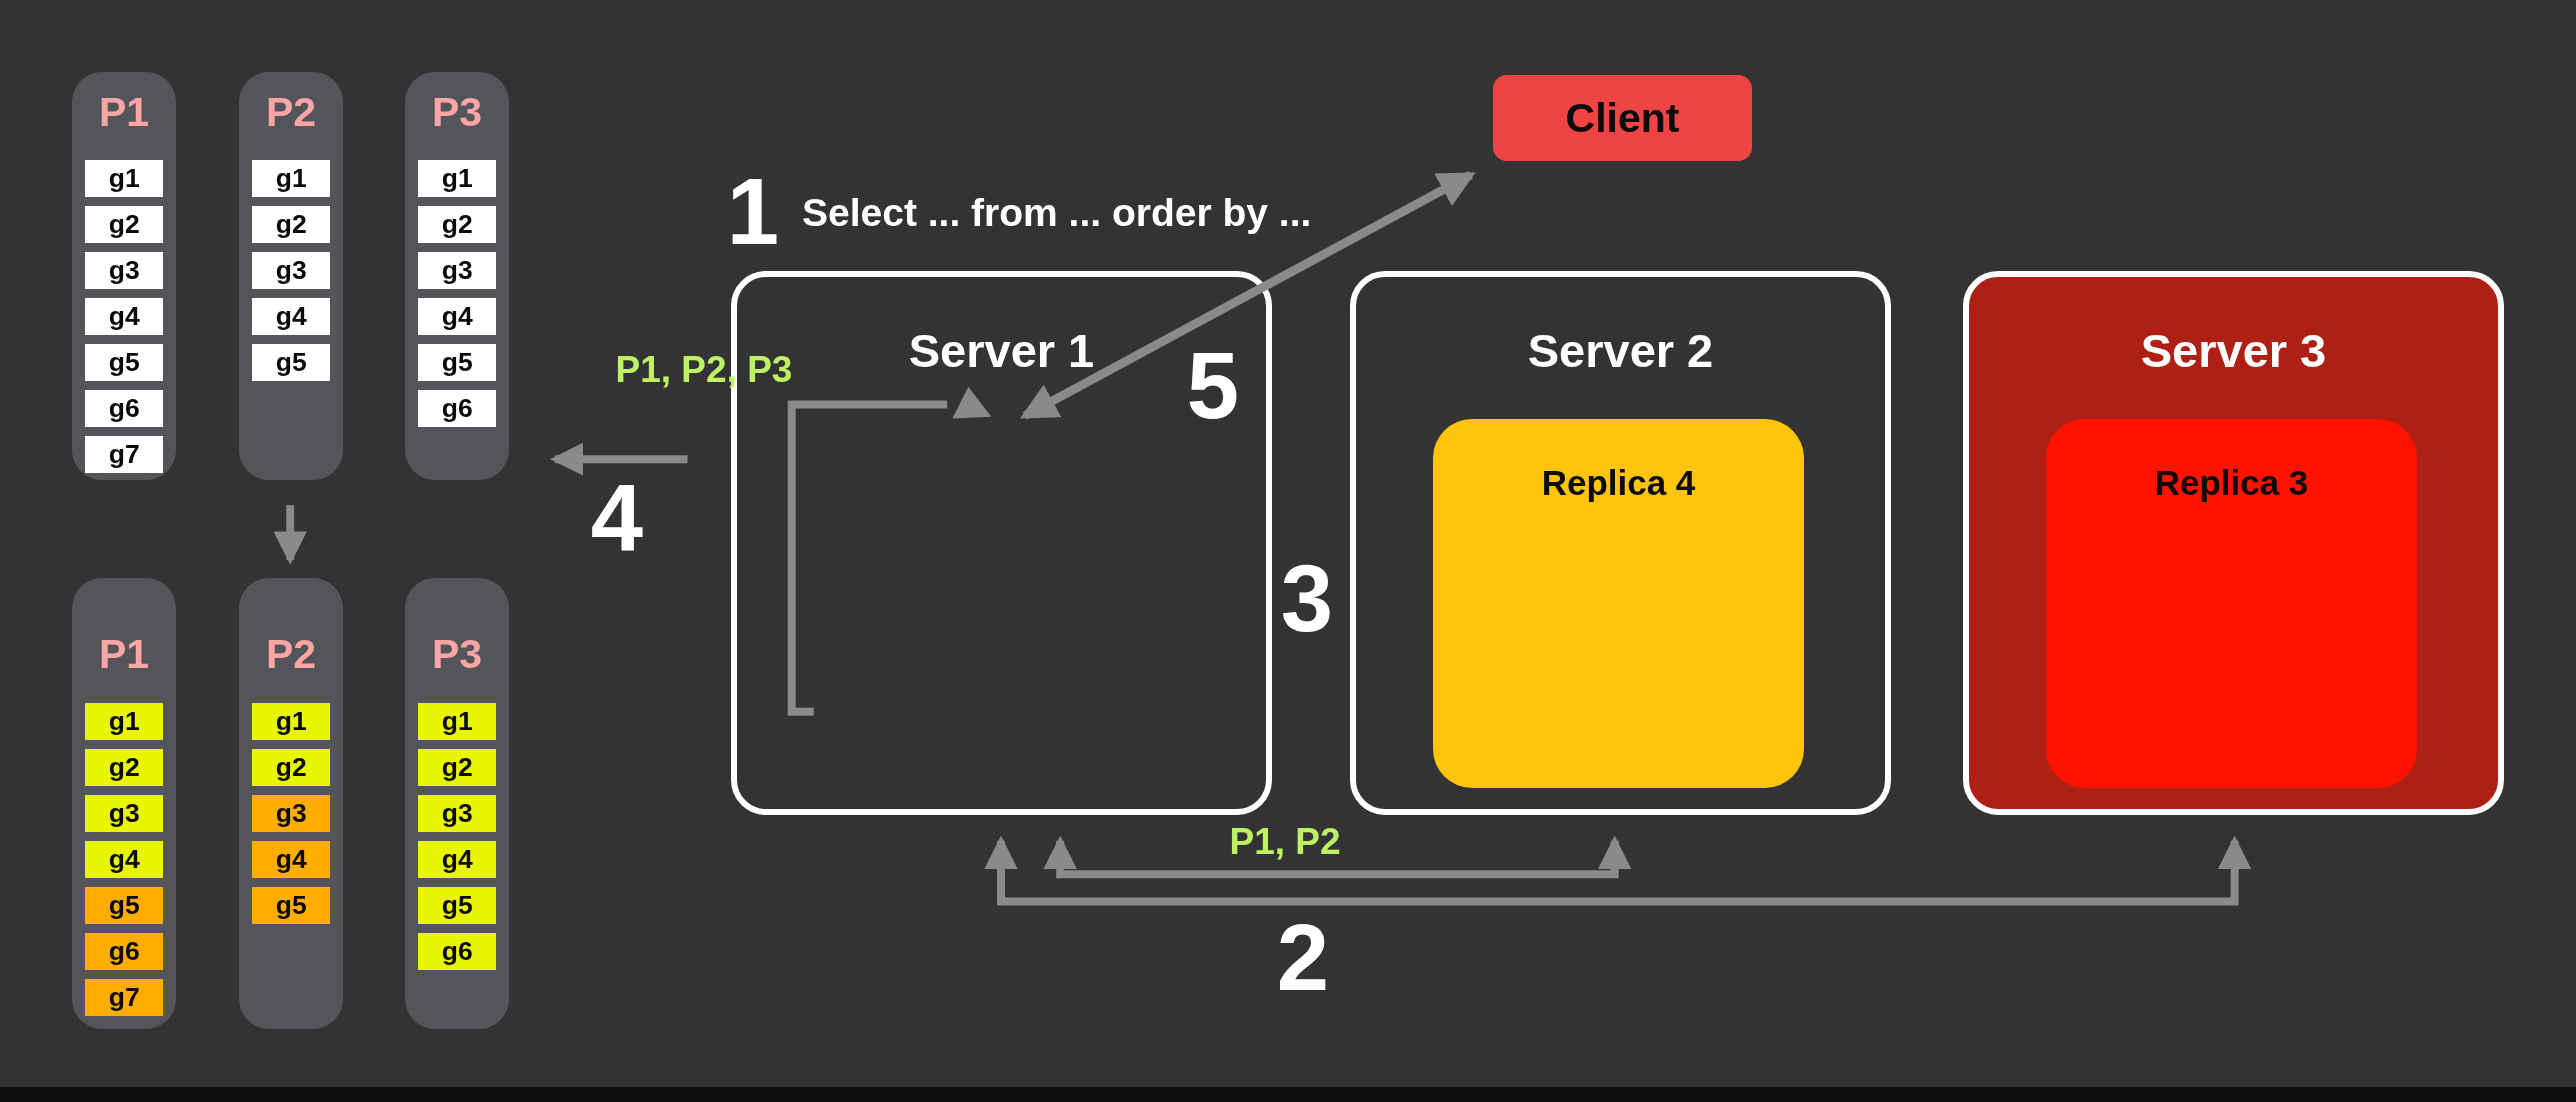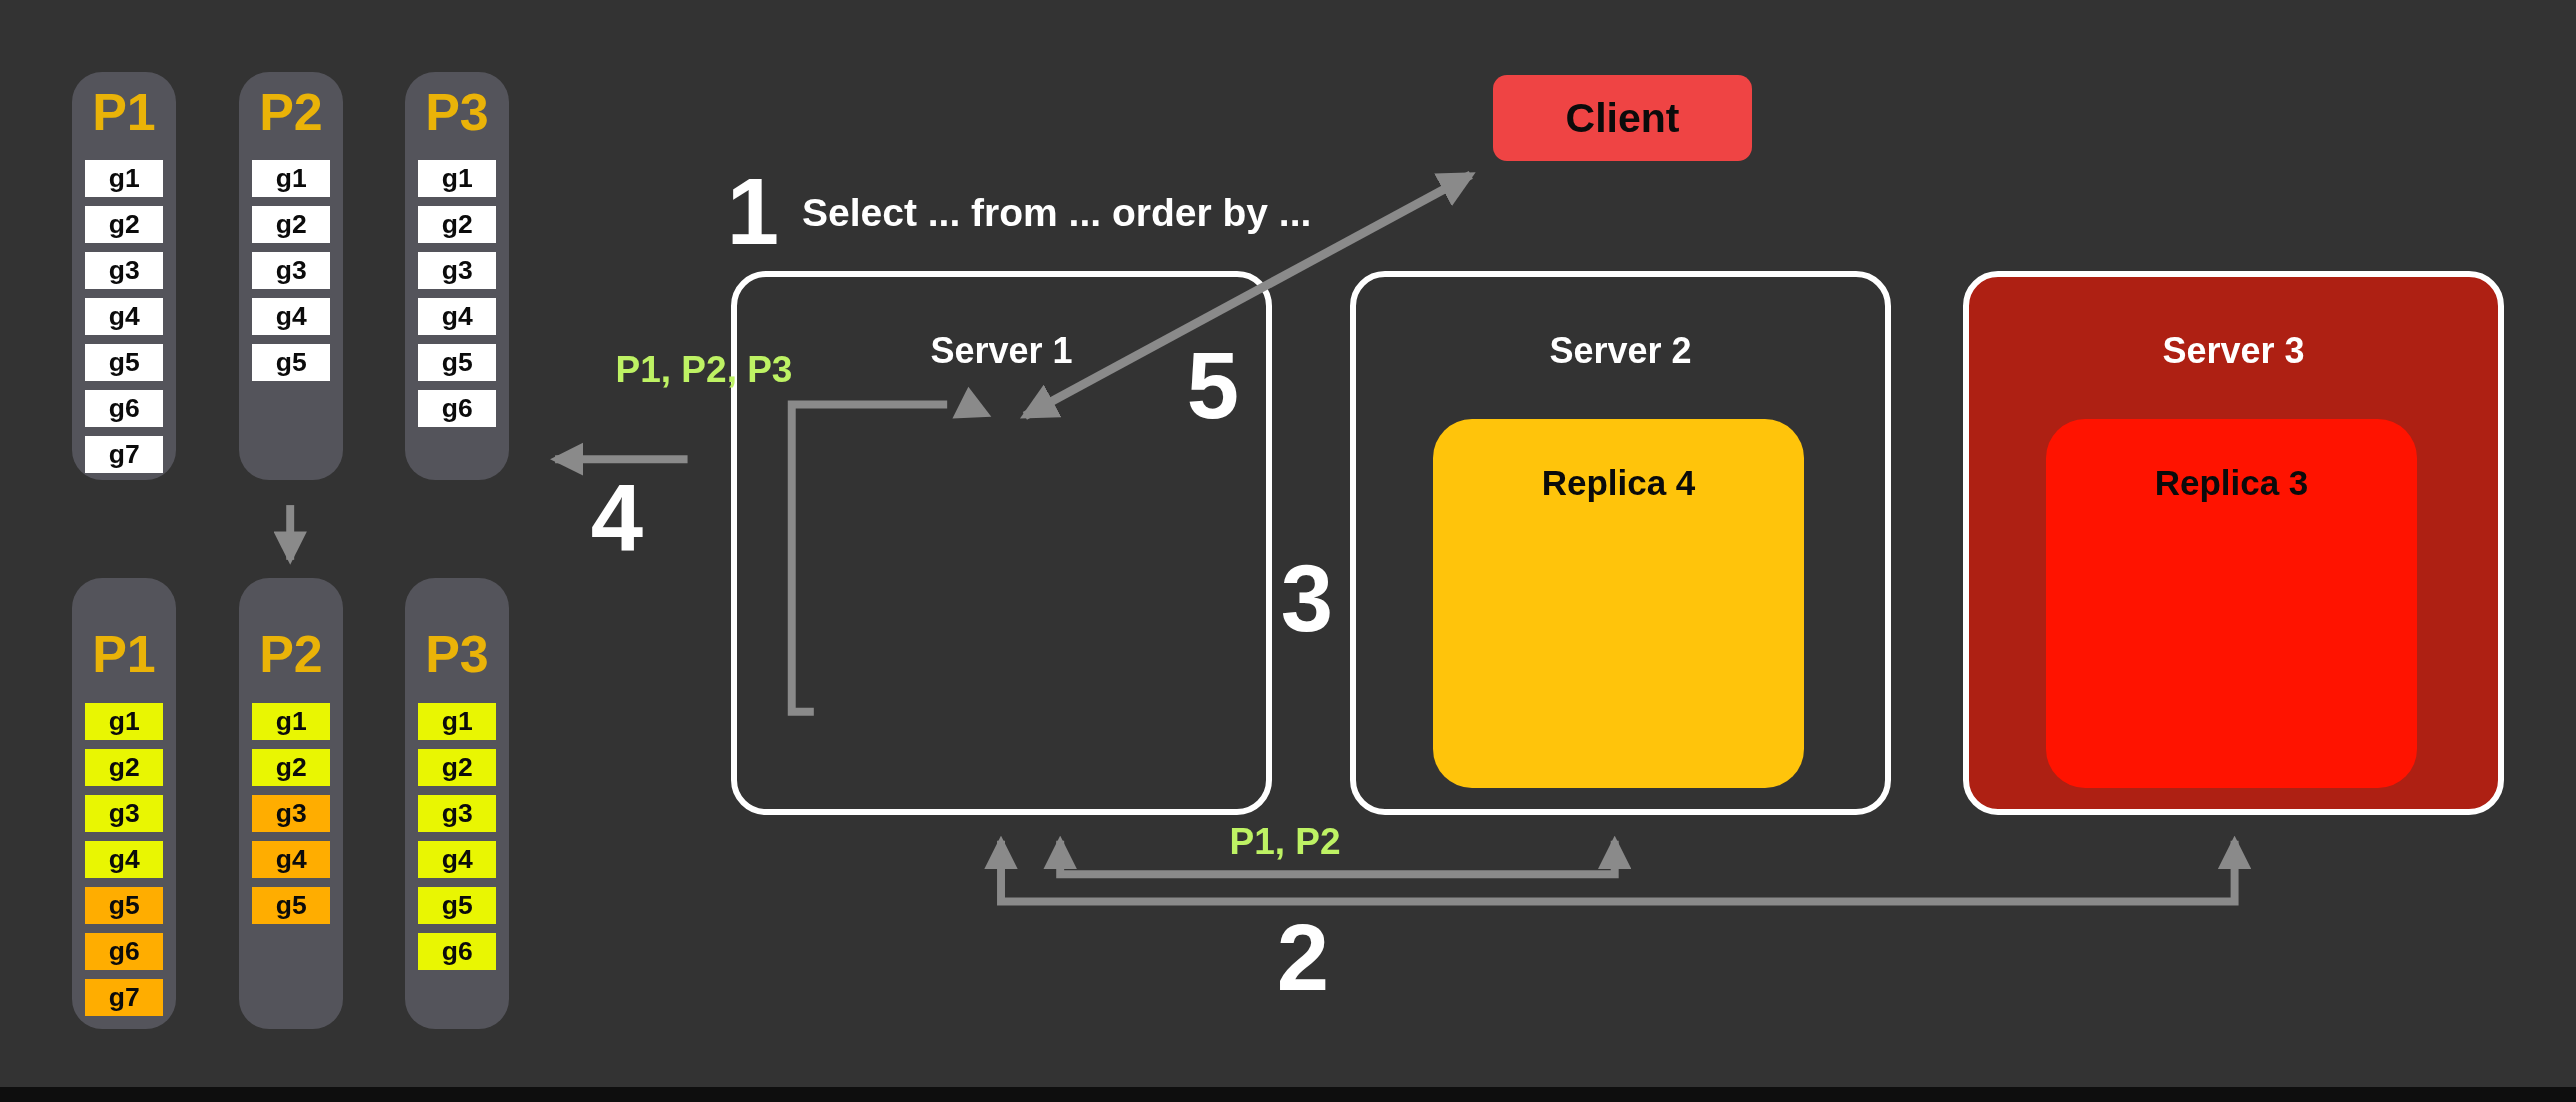--- a/index.html
+++ b/index.html
@@ -8,30 +8,30 @@
     width:2576px;height:1102px;
     overflow:hidden;
     font-family:"Liberation Sans","DejaVu Sans",sans-serif;
     background:#333333;
   }
   .bottom-strip{position:absolute;left:0;top:1087px;width:2576px;height:16px;}
 
   
   .pcol{position:absolute;width:104px;border-radius:30px;}
   .pcol-title{position:absolute;left:0;right:0;text-align:center;
-    font-size:52px;font-weight:700;color:#eab308;line-height:42px;}
+    font-size:41px;font-weight:700;color:#fca5a5;line-height:42px;}
   .gbox{position:absolute;left:13.3px;width:78px;height:37px;
     display:flex;align-items:center;justify-content:center;
     font-size:26.5px;font-weight:700;color:#0b0b0b;}
 
   
   .server{position:absolute;top:271px;width:541px;height:544px;
     border:6.2px solid #ffffff;border-radius:35px;box-sizing:border-box;}
   .server-title{position:absolute;top:51px;left:0;right:0;text-align:center;
-    font-size:36px;font-weight:700;color:#ffffff;line-height:46px;}
+    font-size:47px;font-weight:700;color:#ffffff;line-height:46px;}
   .replica{position:absolute;left:77px;top:142px;width:371px;height:369px;border-radius:39px;}
   .replica-label{position:absolute;top:44px;left:0;right:0;text-align:center;
     font-size:35px;font-weight:700;color:#0b0b0b;line-height:39px;}
 
   
   .client{position:absolute;left:1493px;top:75px;width:259px;height:86px;
     border-radius:14px;display:flex;align-items:center;justify-content:center;
     font-size:41px;font-weight:700;color:#0b0b0b;}
 
   

